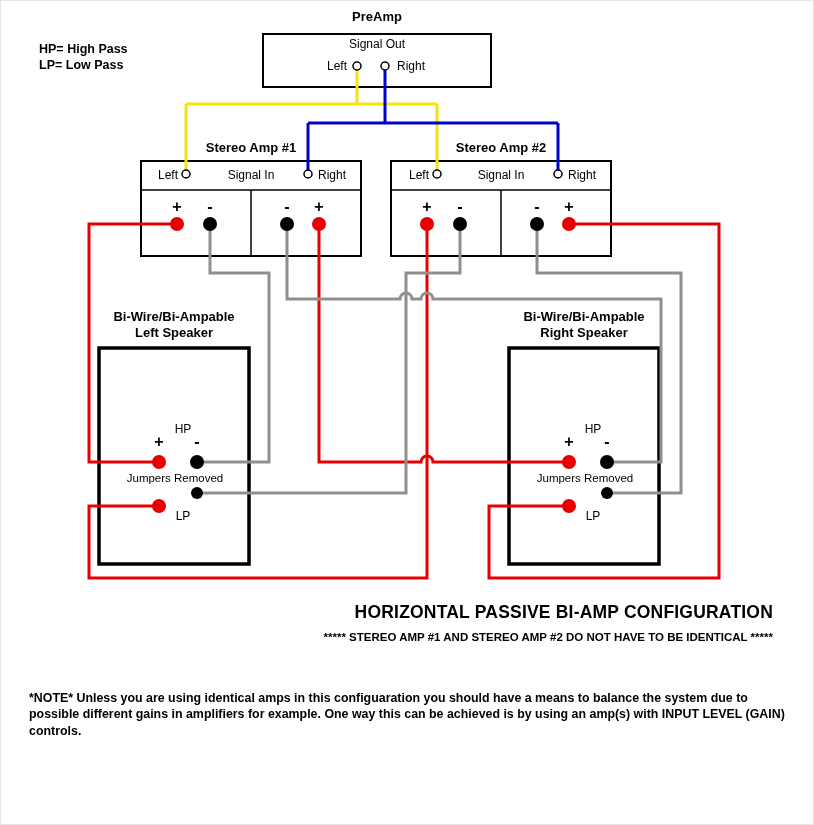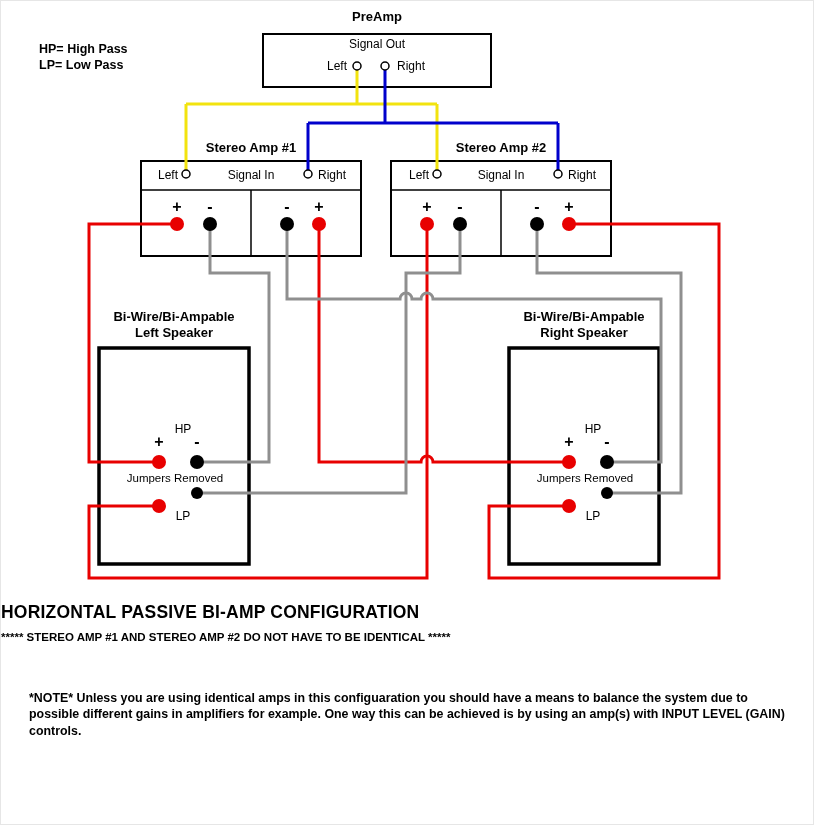--- a/index.html
+++ b/index.html
@@ -4,22 +4,22 @@
 <style>
   html,body{margin:0;padding:0;background:#ffffff}
   .stage{position:relative;width:814px;height:825px;background:#fff;border:1px solid #e6e6e6;box-sizing:border-box;font-family:"Liberation Sans",sans-serif;overflow:hidden}
   .stage svg{position:absolute;top:0;left:0}
   text{fill:#000}
   .b13{font:bold 13px "Liberation Sans",sans-serif}
   .r12{font:12px "Liberation Sans",sans-serif}
   .sym{font:bold 16px "Liberation Sans",sans-serif}
   .r11{font:11.5px "Liberation Sans",sans-serif}
   .leg{font:bold 12.5px "Liberation Sans",sans-serif}
-  .footer-title{position:absolute;top:601px;left:0;width:772px;text-align:left;font:bold 17.5px "Liberation Sans",sans-serif;letter-spacing:.2px}
-  .footer-subtitle{position:absolute;top:630px;left:0;width:772px;text-align:left;font:bold 11.5px "Liberation Sans",sans-serif}
+  .footer-title{position:absolute;top:601px;left:0;width:772px;text-align:right;font:bold 17.5px "Liberation Sans",sans-serif;letter-spacing:.2px}
+  .footer-subtitle{position:absolute;top:630px;left:0;width:772px;text-align:right;font:bold 11.5px "Liberation Sans",sans-serif}
   .footer-note{position:absolute;top:689px;left:28px;width:762px;font:bold 12.4px "Liberation Sans",sans-serif;line-height:1.32}
 </style>
 </head>
 <body>
 
 <div class="stage">
 
   <svg width="814" height="596" viewBox="0 0 814 596">
 
     <g fill="#ffffff" stroke="#000000">

